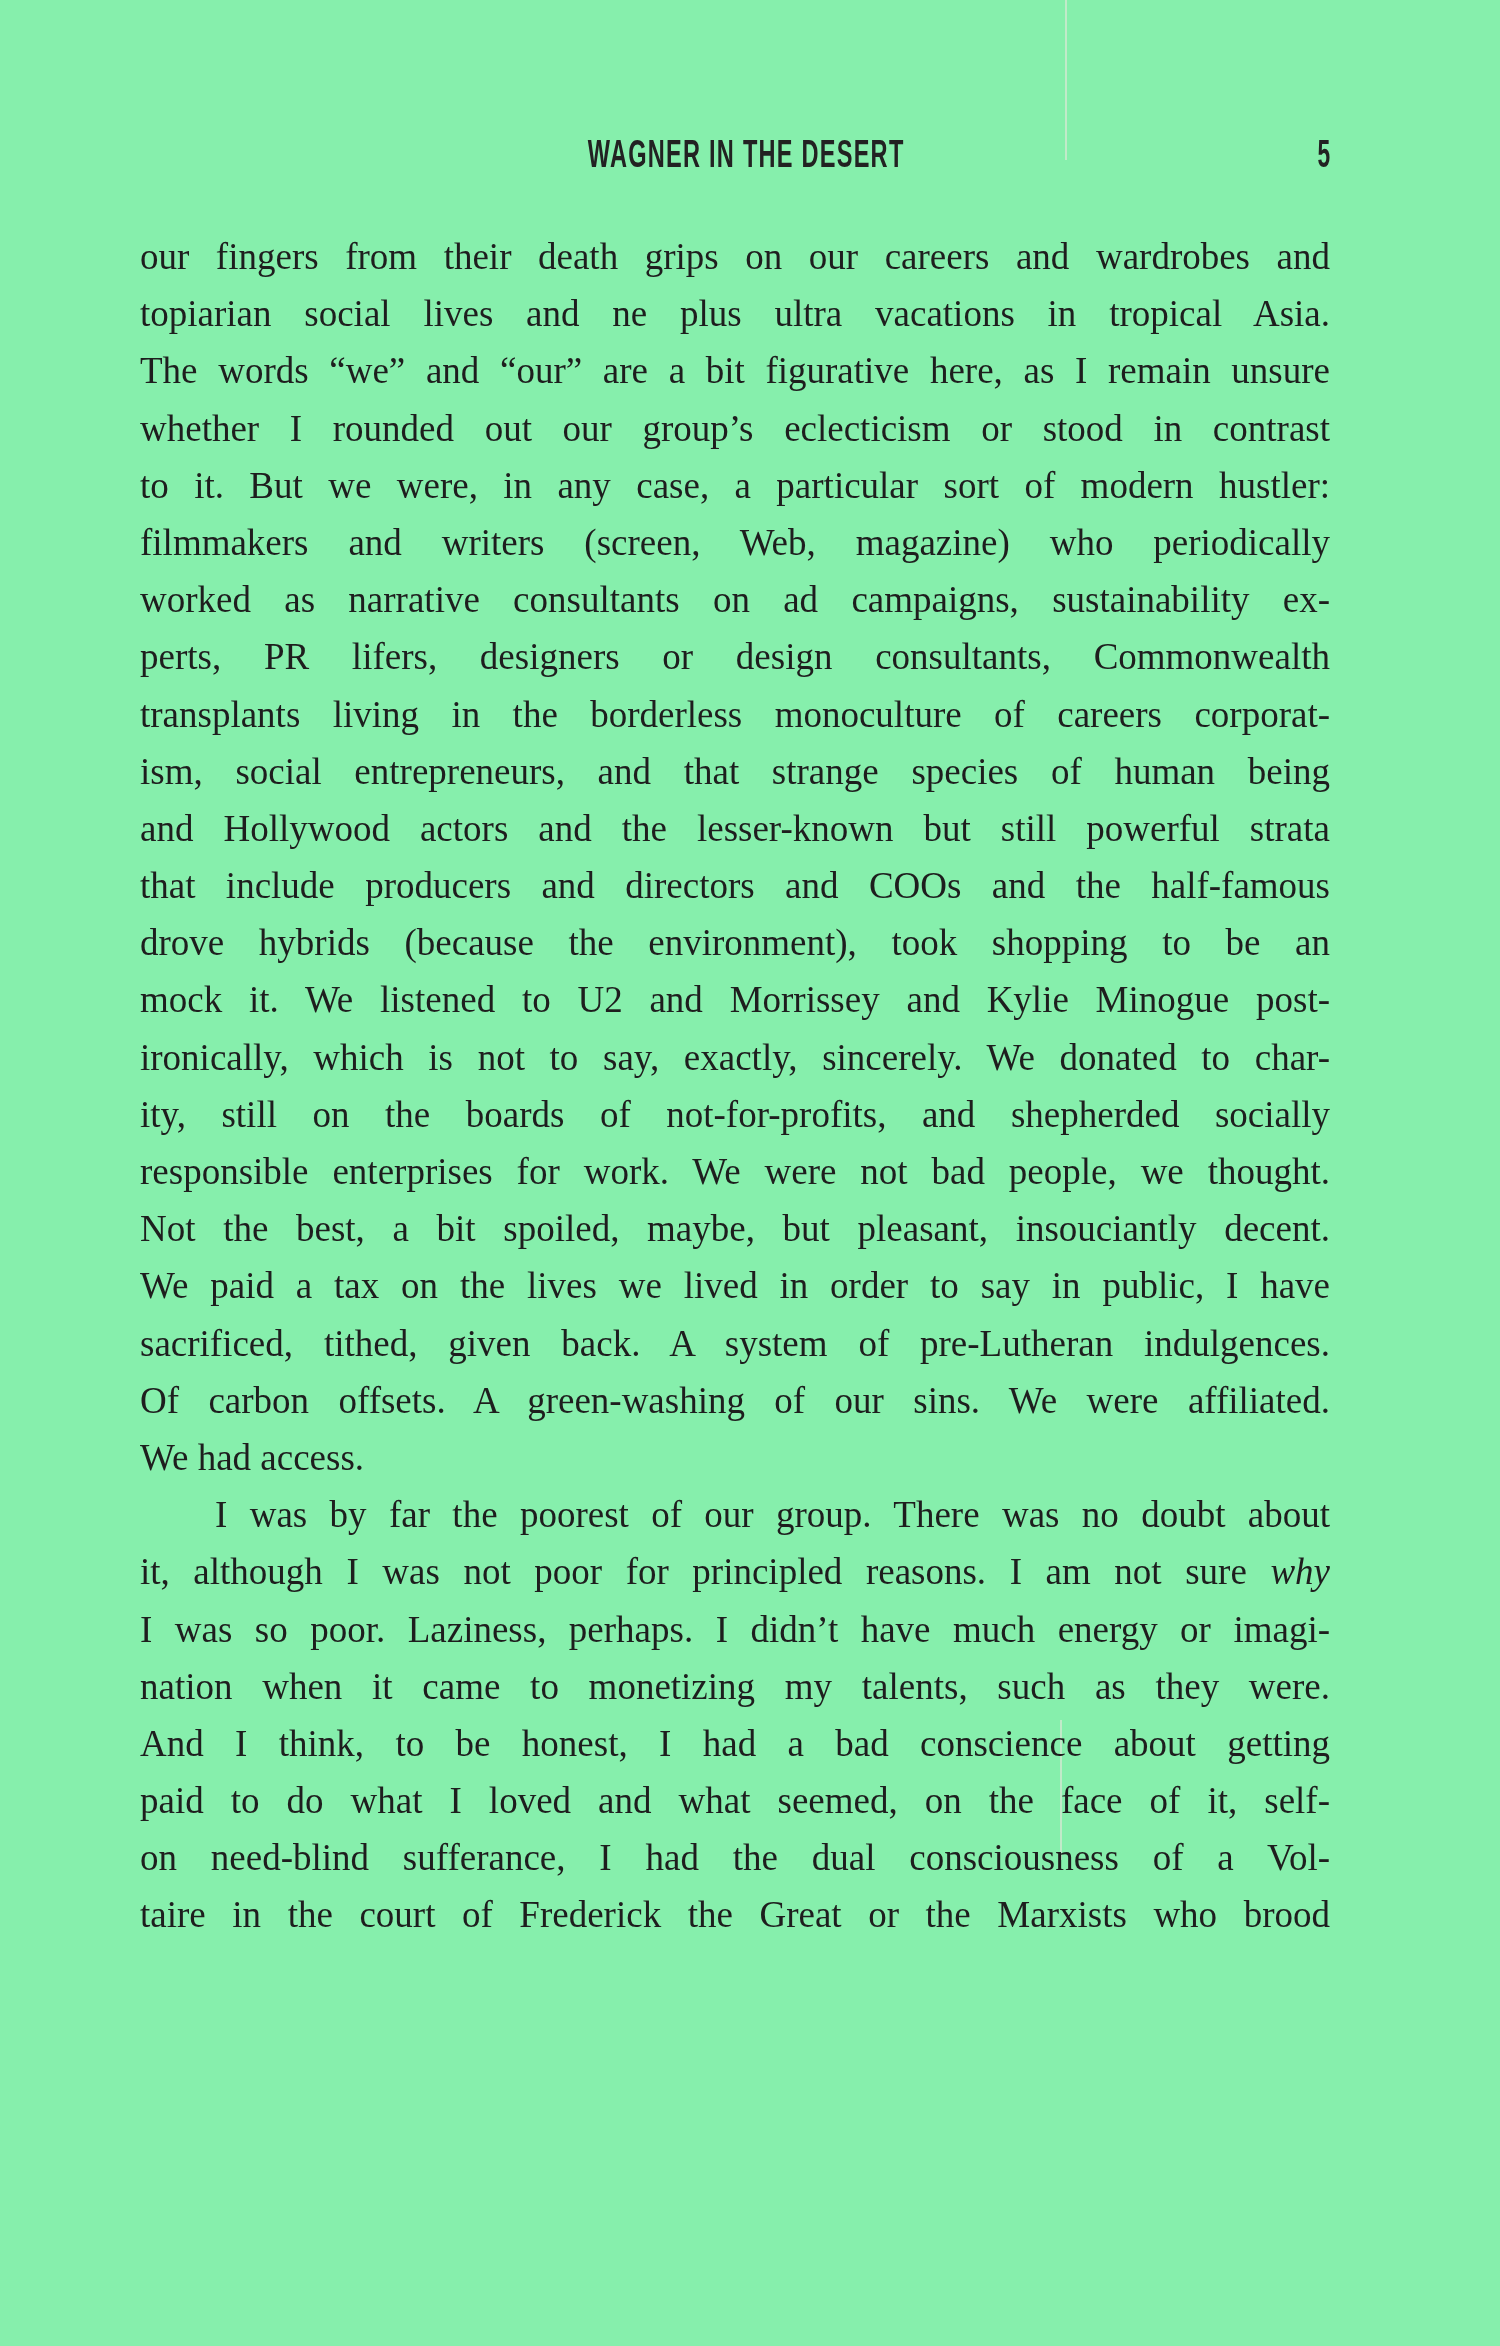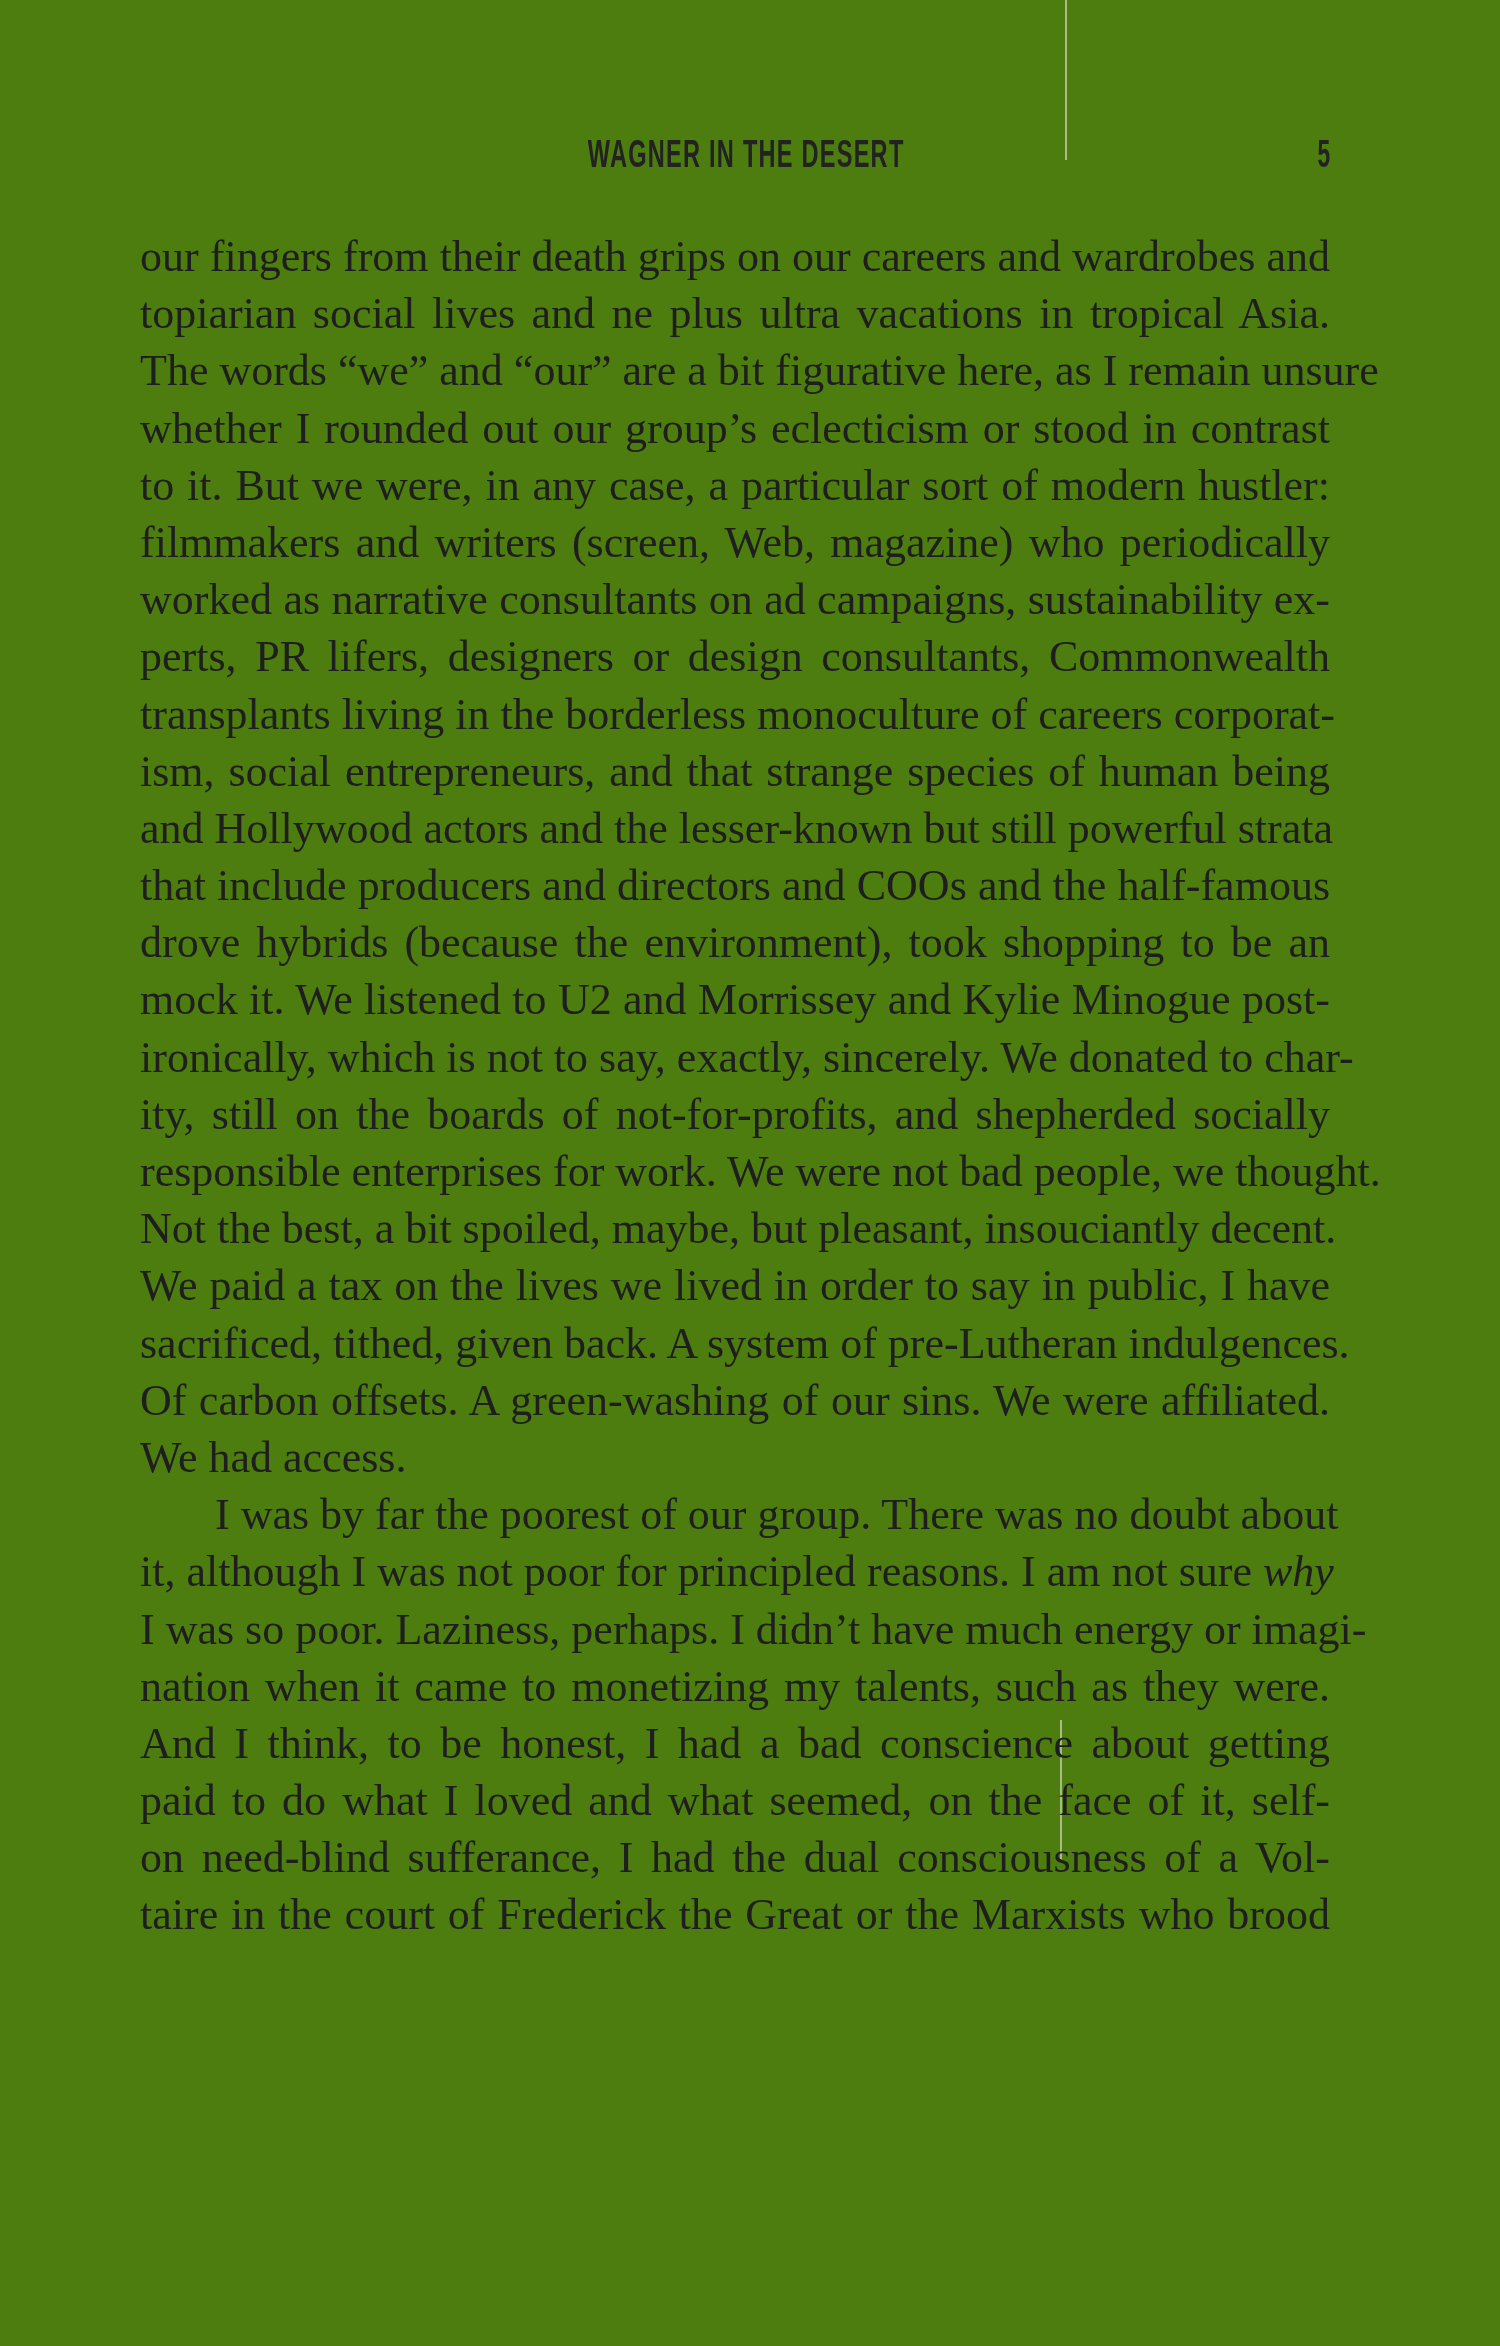--- a/index.html
+++ b/index.html
@@ -12,21 +12,21 @@
       background: #fefdf9;
       position: relative;
       overflow: hidden;
       color: #1c1c1c;
     }
     .page {
       position: absolute;
       left: 0; top: 0;
       width: 1500px;
       height: 2346px;
-      background: #4d7c0f;
+      background: #86efac;
     }
     .running-head {
       position: absolute;
       top: 132px;
       left: 140px;
       width: 1190px;
       height: 50px;
     }
     .head-title {
       position: absolute;
@@ -55,21 +55,21 @@
       transform-origin: right center;
       color: #222;
       line-height: 44px;
     }
     .body-text {
       position: absolute;
       top: 228px;
       left: 140px;
       width: 1190px;
       font-family: "Liberation Serif", serif;
-      font-size: 44px;
+      font-size: 37px;
       line-height: 57.2px;
       color: #1e1e1e;
     }
     .line {
       display: block;
       height: 57.2px;
       white-space: nowrap;
       text-align: justify;
       text-align-last: justify;
       overflow: visible;

